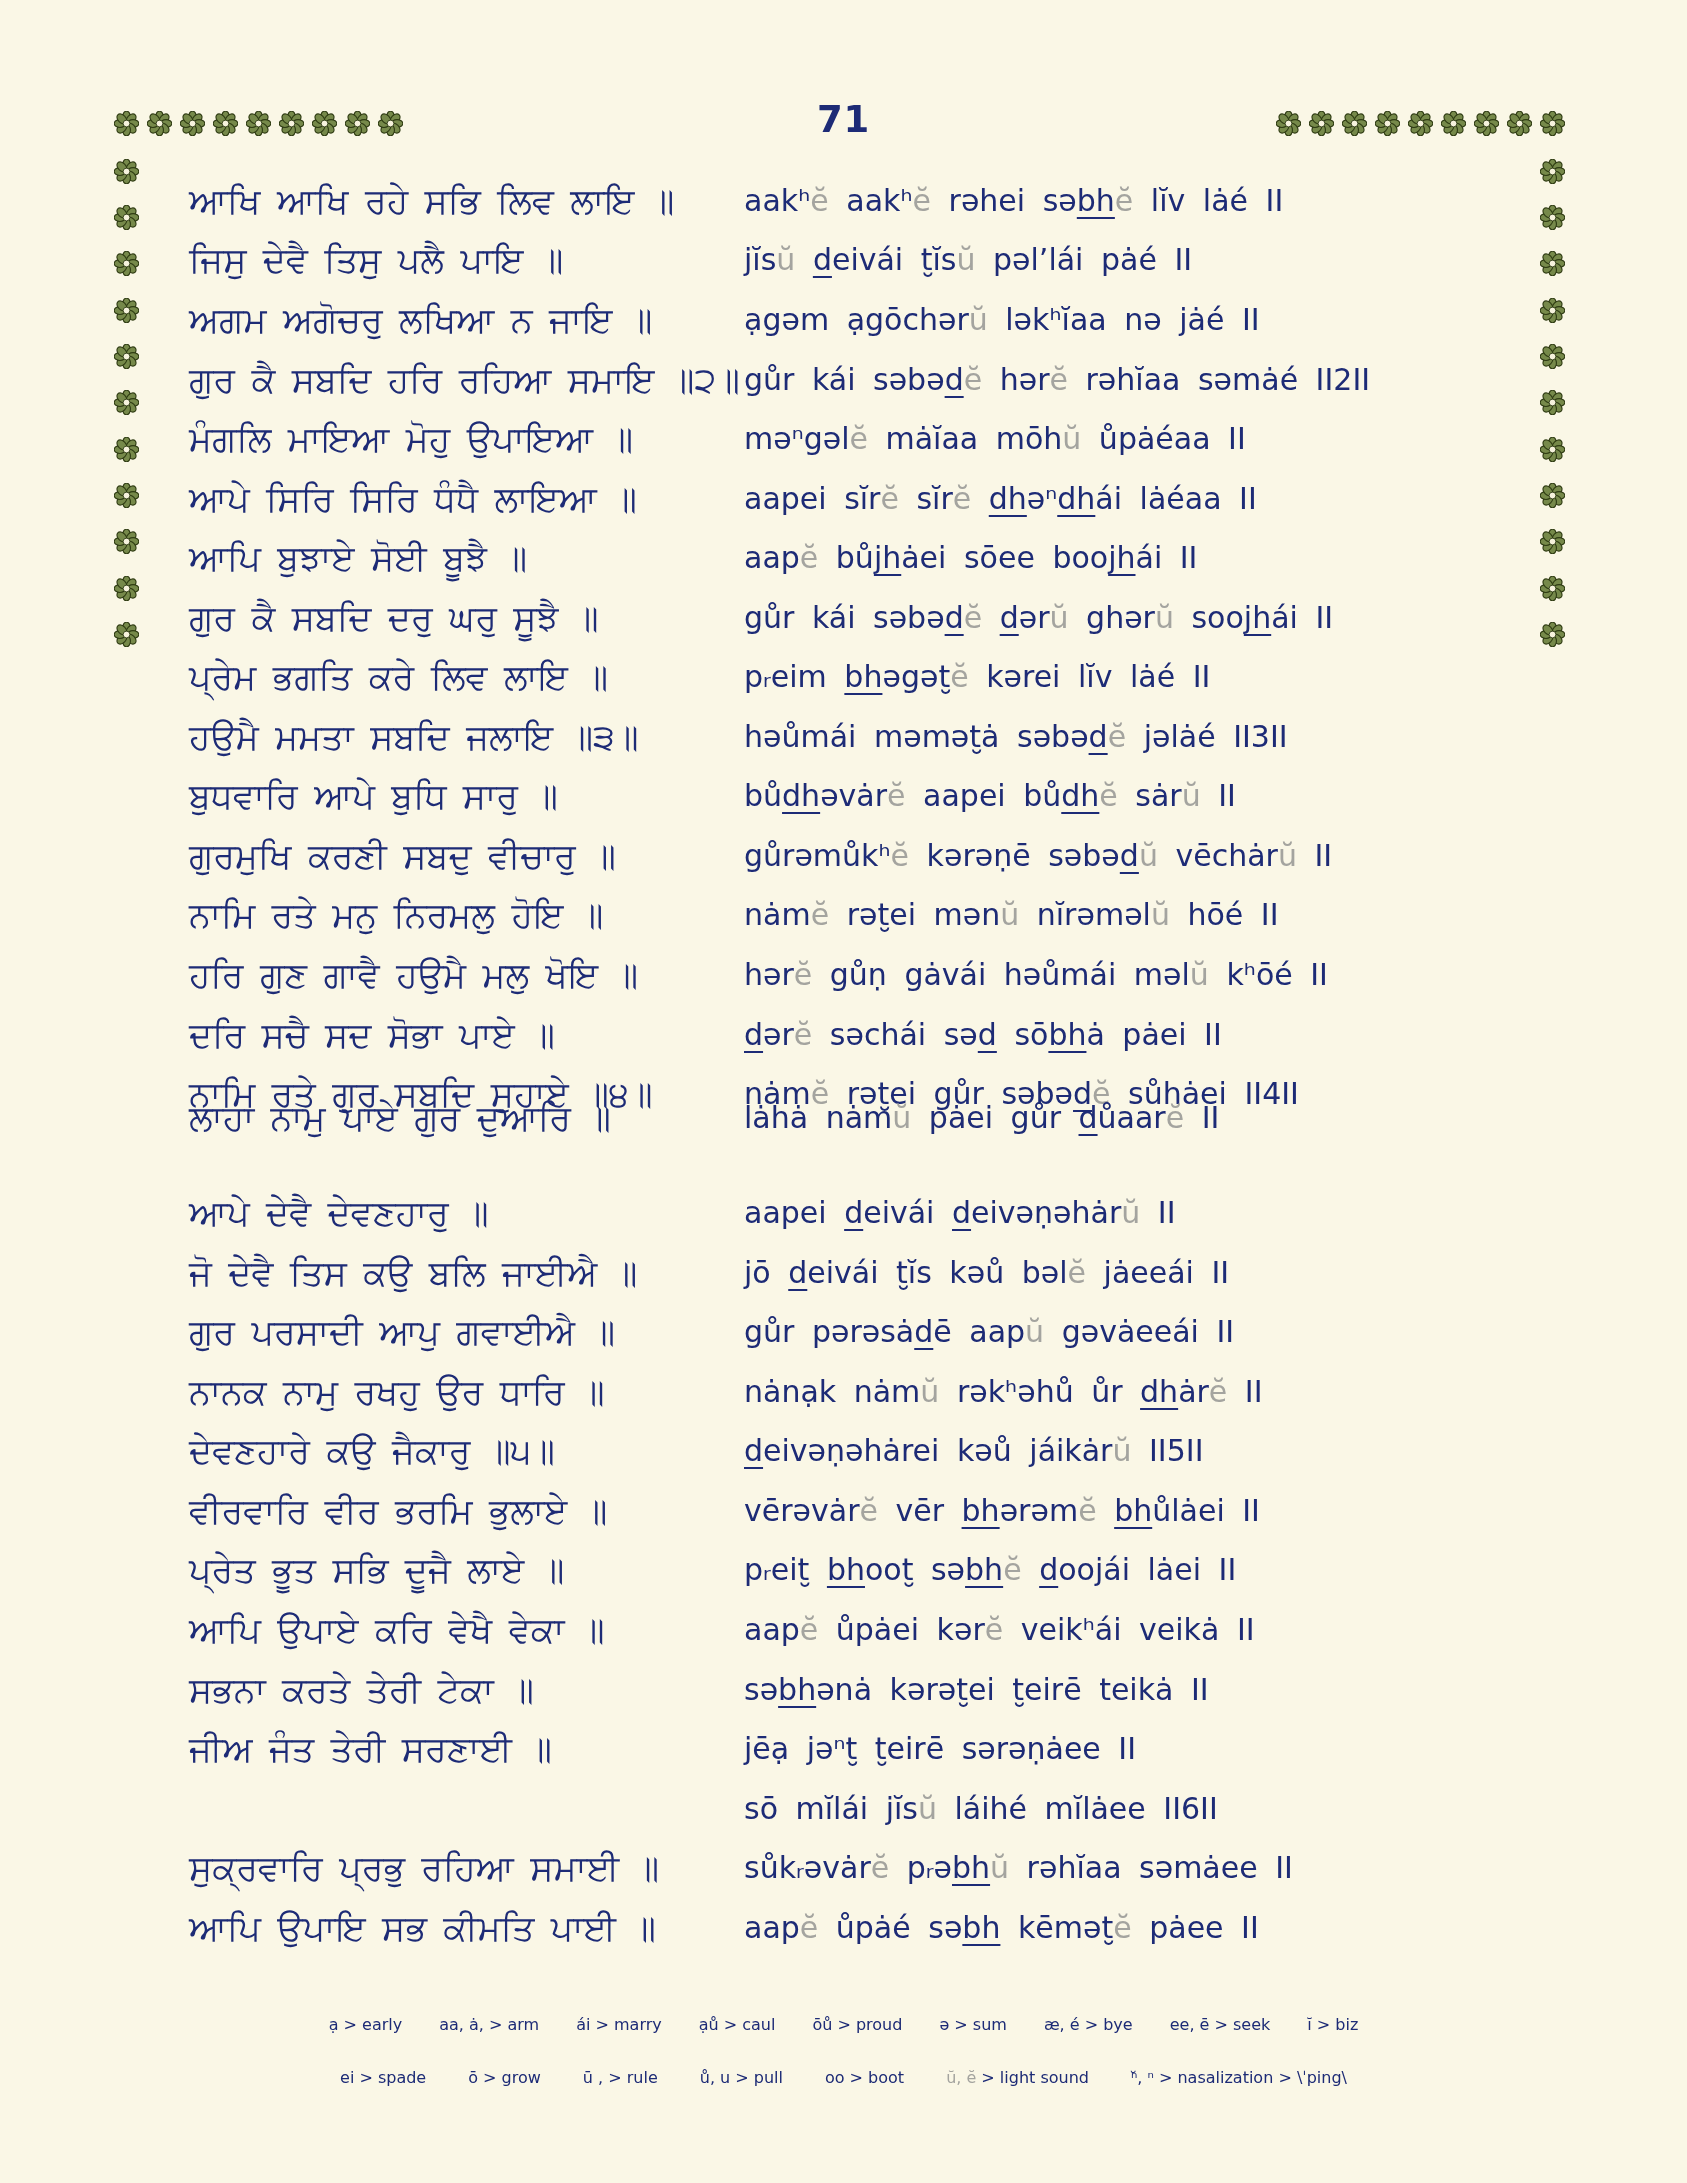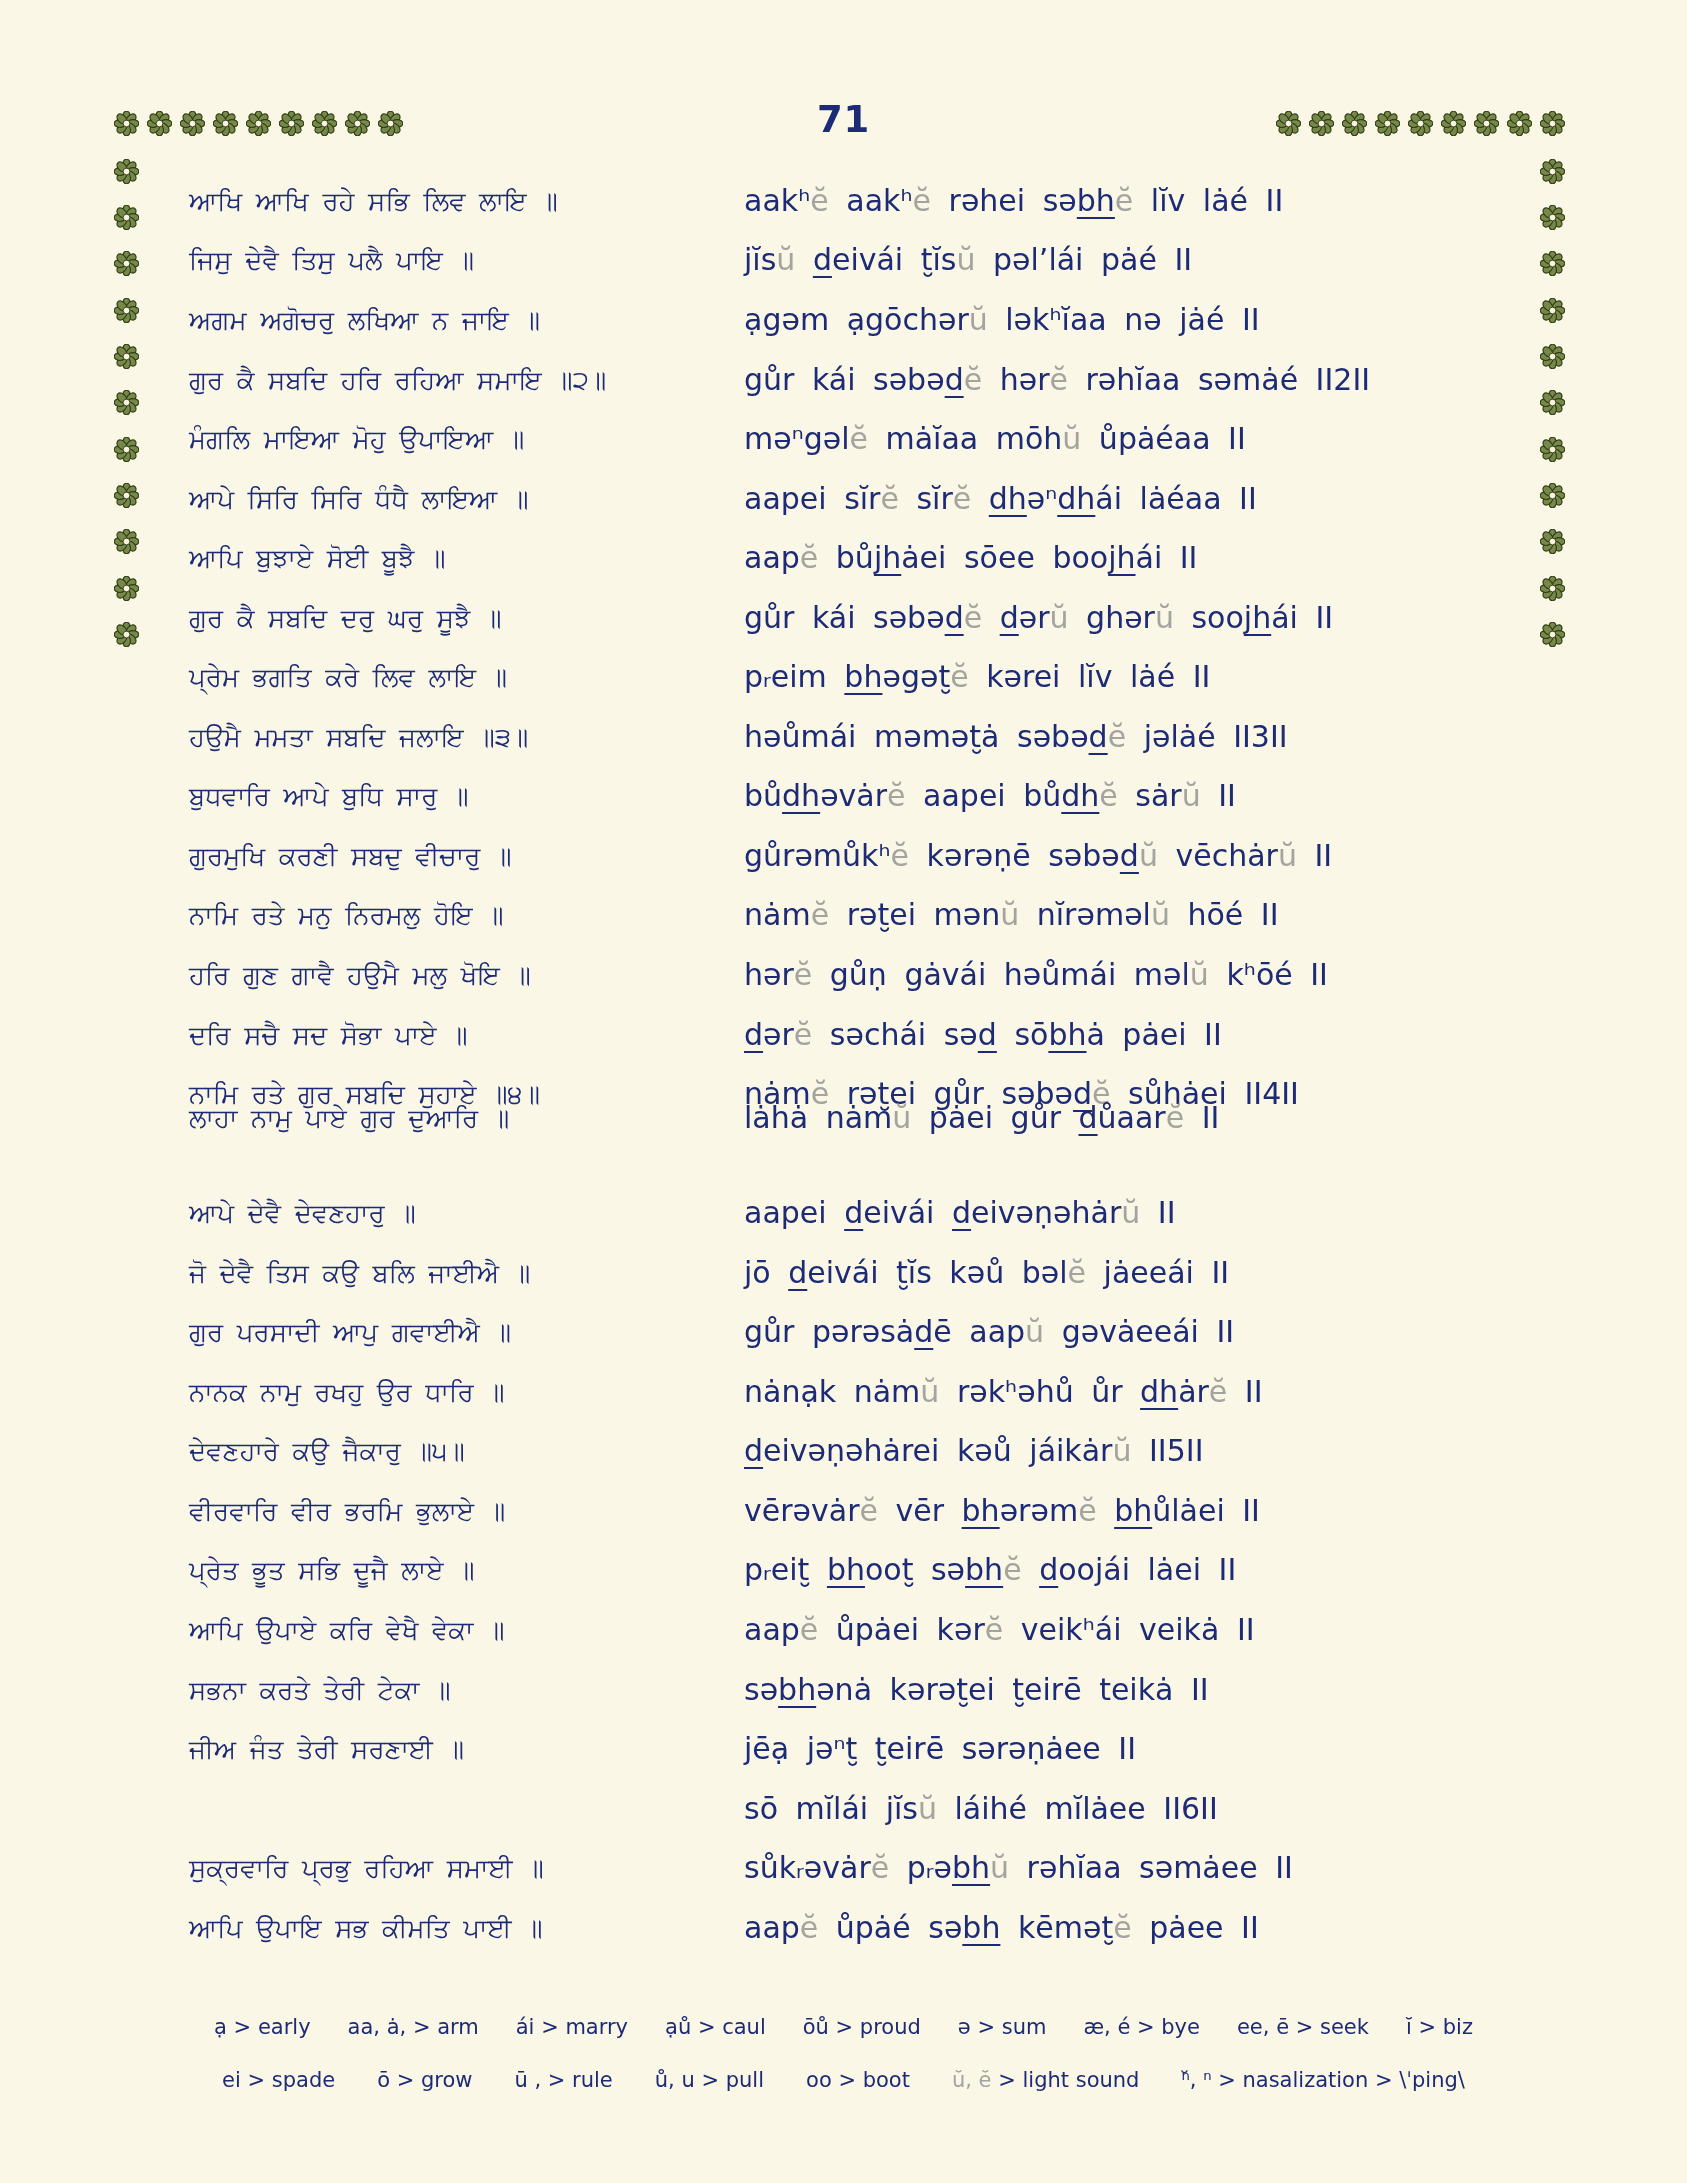--- a/index.html
+++ b/index.html
@@ -14,38 +14,38 @@
   .page-number{
     position:absolute;top:98px;left:0;width:1687px;
     text-align:center;font-size:37px;font-weight:600;
     letter-spacing:0.7px;
   }
   .flower{position:absolute;width:26.5px;height:26.5px;line-height:0;}
   .flower svg{display:block;}
   .verse-row{position:absolute;left:0;width:1687px;height:60px;}
   .gurmukhi{
     position:absolute;left:189px;top:0;
-    font-size:26px;line-height:42px;font-weight:500;
+    font-size:35px;line-height:42px;font-weight:500;
     word-spacing:5.3px;white-space:nowrap;
   }
   .translit{
     position:absolute;left:744px;top:0;
     font-size:30px;line-height:42px;
     word-spacing:8px;white-space:nowrap;
   }
   .seg-grey{color:#A4A49F;}
   .seg-u{
     text-decoration:underline;
     text-decoration-thickness:2px;
     text-underline-offset:6px;
   }
   .key-row{
     position:absolute;left:0;width:1687px;
     display:flex;justify-content:center;align-items:baseline;
-    font-size:21px;color:#1D2B76;
+    font-size:16px;color:#1D2B76;
   }
   .key-row-1{top:2015px;gap:37px;}
   .key-row-2{top:2068px;gap:42px;}
   .key-entry{white-space:nowrap;}
 </style>
 </head>
 <body>
 
 <div class="page-number">71</div>
 

